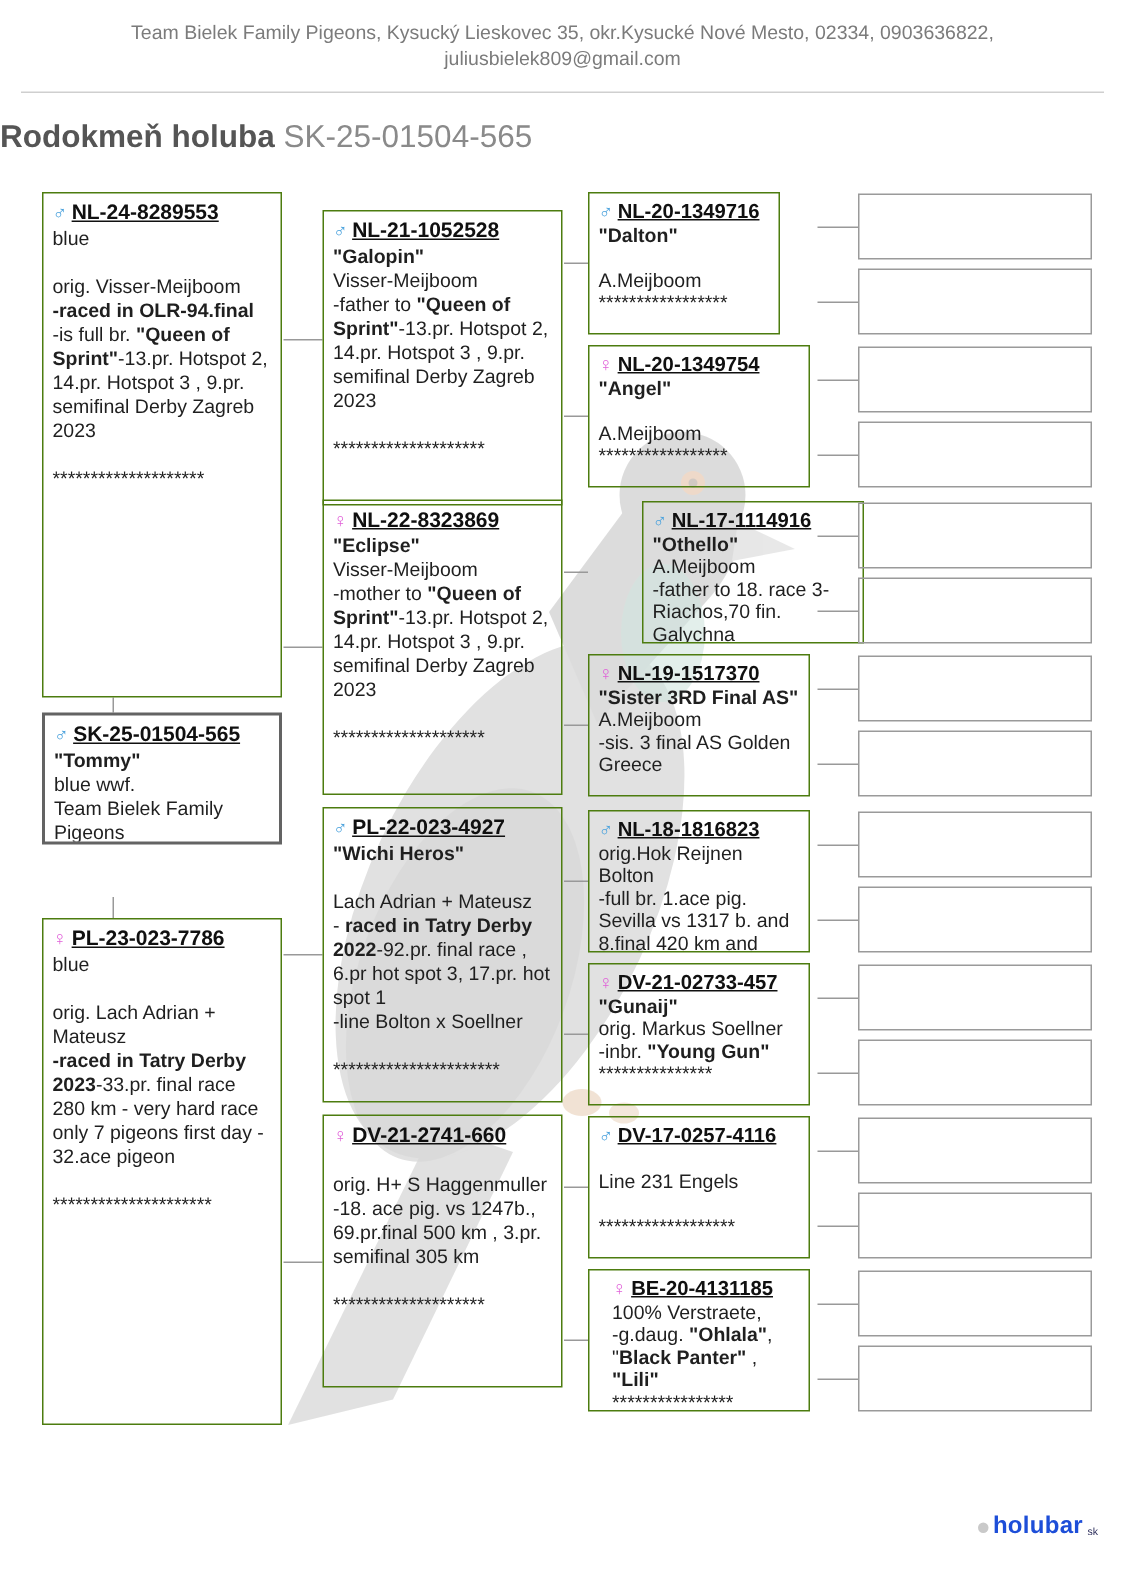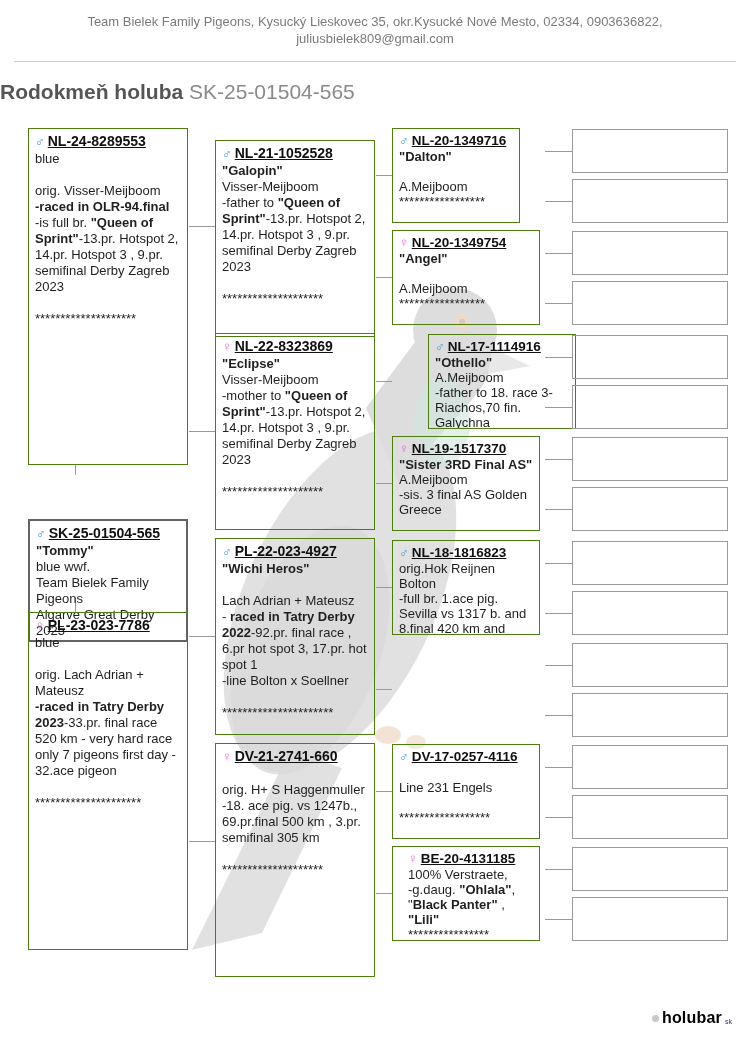--- a/index.html
+++ b/index.html
@@ -23,21 +23,21 @@
   .sex.m{color:#4da3dd;}
   .sex.f{color:#e05fd8;}
   .line{min-height:16px;}
   .c3{line-height:15px;}
   .c3 .line{min-height:15px;}
   .c3 .ringline{font-size:13.5px;}
   .empty{position:absolute;left:572px;width:156px;height:44px;border:1px solid #9a9a9a;
          background:transparent;box-sizing:border-box;z-index:2;}
   .logo{position:absolute;top:1009px;right:18px;display:flex;align-items:center;gap:3px;z-index:3;}
   .logo-dot{width:7px;height:7px;border-radius:50%;background:#c9c9c9;}
-  .logo-text{font-weight:bold;font-size:16px;color:#000000;letter-spacing:.2px;}
+  .logo-text{font-weight:bold;font-size:16px;color:#1d4ed8;letter-spacing:.2px;}
   .logo-suffix{font-size:7px;color:#2e2f5c;align-self:flex-end;margin-bottom:2px;}
 </style>
 </head>
 <body>
 
 <div class="page">
 
   <div class="hdr">
     <div>Team Bielek Family Pigeons, Kysucký Lieskovec 35, okr.Kysucké Nové Mesto, 02334, 0903636822,</div>
     <div>juliusbielek809@gmail.com</div>
@@ -106,37 +106,37 @@
         <div class="line"><span>blue</span></div>
         <div class="line">&nbsp;</div>
         <div class="line"><span>orig. Visser-Meijboom</span></div>
         <div class="line"><b>-raced in OLR-94.final</b></div>
         <div class="line"><span>-is full br. </span><b>"Queen of Sprint"</b><span>-13.pr. Hotspot 2, 14.pr. Hotspot 3 , 9.pr. semifinal Derby Zagreb 2023</span></div>
         <div class="line">&nbsp;</div>
         <div class="line"><span>********************</span></div>
       </div>
   </div>
 
-  <div class="box subject" style="left:28px;top:475px;width:160px;height:123px;margin-top:44px;">
+  <div class="box subject" style="left:28px;top:475px;width:160px;height:88px;">
     <div class="ringline"><span class="sex m">♂</span><span class="ring">SK-25-01504-565</span></div>
     <div class="body">
         <div class="line"><b>"Tommy"</b></div>
         <div class="line"><span>blue wwf.</span></div>
         <div class="line"><span>Team Bielek Family Pigeons</span></div>
         <div class="line"><span>Algarve Great Derby 2025</span></div>
       </div>
   </div>
 
   <div class="box" style="left:28px;top:612px;width:160px;height:338px;">
     <div class="ringline"><span class="sex f">♀</span><span class="ring">PL-23-023-7786</span></div>
     <div class="body">
         <div class="line"><span>blue</span></div>
         <div class="line">&nbsp;</div>
         <div class="line"><span>orig. Lach Adrian + Mateusz</span></div>
-        <div class="line"><b>-raced in Tatry Derby 2023</b><span>-33.pr. final race 520 km - very hard race only 7 pigeons first day - 32.ace pigeon</span></div>
+        <div class="line"><b>-raced in Tatry Derby 2023</b><span>-33.pr. final race 280 km - very hard race only 7 pigeons first day - 32.ace pigeon</span></div>
         <div class="line">&nbsp;</div>
         <div class="line"><span>*********************</span></div>
       </div>
   </div>
 
   <div class="box" style="left:215px;top:128px;width:160px;height:197px;margin-top:12px;">
     <div class="ringline"><span class="sex m">♂</span><span class="ring">NL-21-1052528</span></div>
     <div class="body">
         <div class="line"><b>"Galopin"</b></div>
         <div class="line"><span>Visser-Meijboom</span></div>
@@ -163,21 +163,21 @@
         <div class="line"><b>"Wichi Heros"</b></div>
         <div class="line">&nbsp;</div>
         <div class="line"><span>Lach Adrian + Mateusz</span></div>
         <div class="line"><span>- </span><b>raced in Tatry Derby 2022</b><span>-92.pr. final race , 6.pr hot spot 3, 17.pr. hot spot 1</span></div>
         <div class="line"><span>-line Bolton x Soellner</span></div>
         <div class="line">&nbsp;</div>
         <div class="line"><span>**********************</span></div>
       </div>
   </div>
 
-  <div class="box" style="left:215px;top:743px;width:160px;height:234px;">
+  <div class="box" style="left:215px;top:743px;width:160px;height:182px;">
     <div class="ringline"><span class="sex f">♀</span><span class="ring">DV-21-2741-660</span></div>
     <div class="body">
         <div class="line">&nbsp;</div>
         <div class="line"><span>orig. H+ S Haggenmuller</span></div>
         <div class="line"><span>-18. ace pig. vs 1247b., 69.pr.final 500 km , 3.pr. semifinal 305 km</span></div>
         <div class="line">&nbsp;</div>
         <div class="line"><span>********************</span></div>
       </div>
   </div>
 
@@ -220,20 +220,29 @@
   </div>
 
   <div class="box c3" style="left:392px;top:540px;width:148px;height:95px;">
     <div class="ringline"><span class="sex m">♂</span><span class="ring">NL-18-1816823</span></div>
     <div class="body">
         <div class="line"><span>orig.Hok Reijnen Bolton</span></div>
         <div class="line"><span>-full br. 1.ace pig. Sevilla vs 1317 b. and 8.final 420 km and 8.pr.semi final</span></div>
       </div>
   </div>
 
+  <div class="box c3" style="left:392px;top:642px;width:148px;height:95px;">
+    <div class="ringline"><span class="sex f">♀</span><span class="ring">DV-21-02733-457</span></div>
+    <div class="body">
+        <div class="line"><b>"Gunaij"</b></div>
+        <div class="line"><span>orig. Markus Soellner</span></div>
+        <div class="line"><span>-inbr. </span><b>"Young Gun"</b></div>
+        <div class="line"><span>***************</span></div>
+      </div>
+  </div>
 
   <div class="box c3" style="left:392px;top:744px;width:148px;height:95px;">
     <div class="ringline"><span class="sex m">♂</span><span class="ring">DV-17-0257-4116</span></div>
     <div class="body">
         <div class="line">&nbsp;</div>
         <div class="line"><span>Line 231 Engels</span></div>
         <div class="line">&nbsp;</div>
         <div class="line"><span>******************</span></div>
       </div>
   </div>

